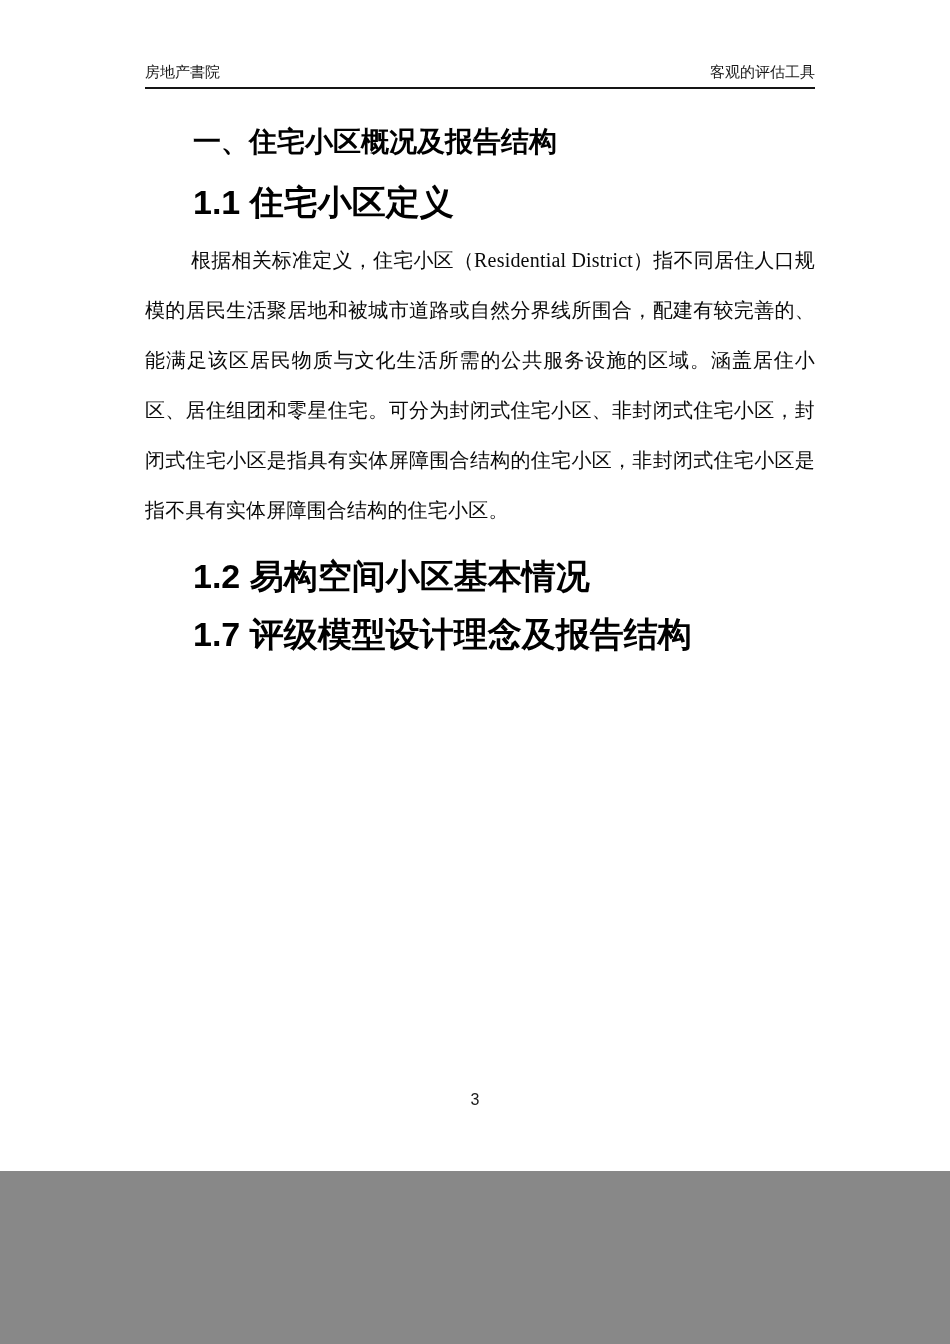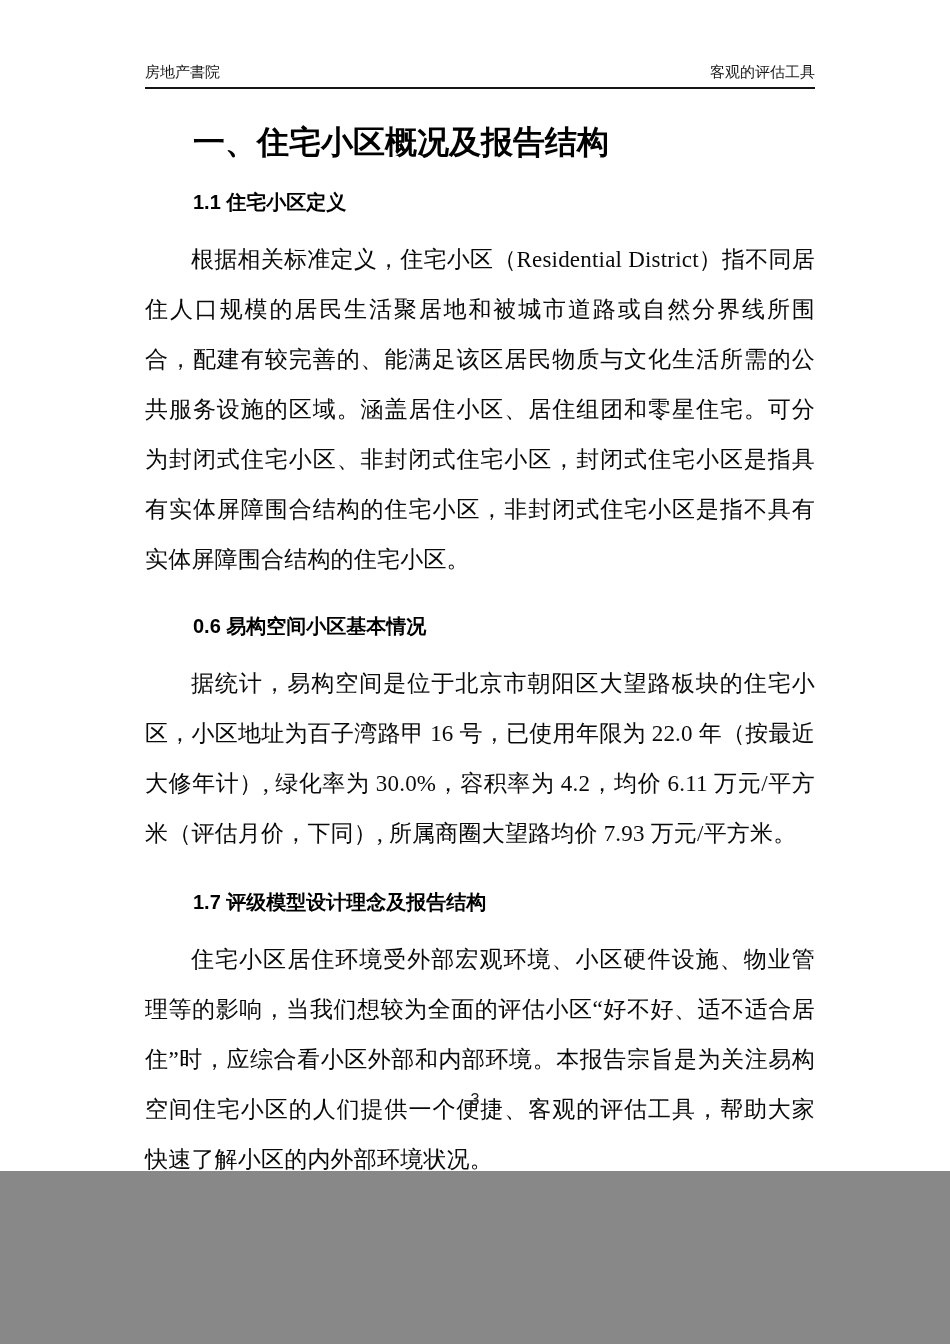--- a/index.html
+++ b/index.html
@@ -23,38 +23,38 @@
     font-family: "Liberation Sans", sans-serif;
     font-size: 15px;
     line-height: 20px;
     color: #1a1a1a;
   }
   .chapter-title {
     margin: 36px 135px 0 145px;
     padding-left: 48px;
     font-family: "Liberation Sans", sans-serif;
     font-weight: bold;
-    font-size: 32px;
+    font-size: 28px;
     line-height: 34px;
     color: #000;
   }
   .section-heading {
     margin: 28px 135px 0 145px;
     padding-left: 48px;
     font-family: "Liberation Sans", sans-serif;
     font-weight: bold;
-    font-size: 20px;
+    font-size: 34px;
     line-height: 30px;
     color: #000;
   }
   .section-heading.mt26 { margin-top: 26px; }
   .body-para {
     margin: 18px 135px 0 145px;
     font-family: "Liberation Serif", "DejaVu Serif", serif;
-    font-size: 23px;
+    font-size: 20px;
     line-height: 50px;
     text-align: justify;
     text-indent: 46px;
     color: #0a0a0a;
     letter-spacing: 0.2px;
   }
   .body-para.mt0 { margin-top: 0; }
   .doc-footer {
     position: absolute;
     bottom: 62px;
@@ -74,23 +74,21 @@
   <div class="doc-header">
     <span>房地产書院</span>
     <span>客观的评估工具</span>
   </div>
 
   <h1 class="chapter-title">一、住宅小区概况及报告结构</h1>
 
   <h2 class="section-heading">1.1 住宅小区定义</h2>
   <p class="body-para">根据相关标准定义，住宅小区（Residential District）指不同居住人口规模的居民生活聚居地和被城市道路或自然分界线所围合，配建有较完善的、能满足该区居民物质与文化生活所需的公共服务设施的区域。涵盖居住小区、居住组团和零星住宅。可分为封闭式住宅小区、非封闭式住宅小区，封闭式住宅小区是指具有实体屏障围合结构的住宅小区，非封闭式住宅小区是指不具有实体屏障围合结构的住宅小区。</p>
 
-  <h2 class="section-heading mt26">0.6 易构空间小区基本情况</h2>
-  <p class="body-para">据统计，易构空间是位于北京市朝阳区大望路板块的住宅小区，小区地址为百子湾路甲 16 号，已使用年限为 22.0 年（按最近大修年计）, 绿化率为 30.0%，容积率为 4.2，均价 6.11 万元/平方米（评估月价，下同）, 所属商圈大望路均价 7.93 万元/平方米。</p>
+  <h2 class="section-heading mt26">1.2 易构空间小区基本情况</h2>
 
   <h2 class="section-heading">1.7 评级模型设计理念及报告结构</h2>
-  <p class="body-para">住宅小区居住环境受外部宏观环境、小区硬件设施、物业管理等的影响，当我们想较为全面的评估小区“好不好、适不适合居住”时，应综合看小区外部和内部环境。本报告宗旨是为关注易构空间住宅小区的人们提供一个便捷、客观的评估工具，帮助大家快速了解小区的内外部环境状况。</p>
 
   <div class="doc-footer">
     <span>3</span>
   </div>
 
 </div>
 
 </body></html>

